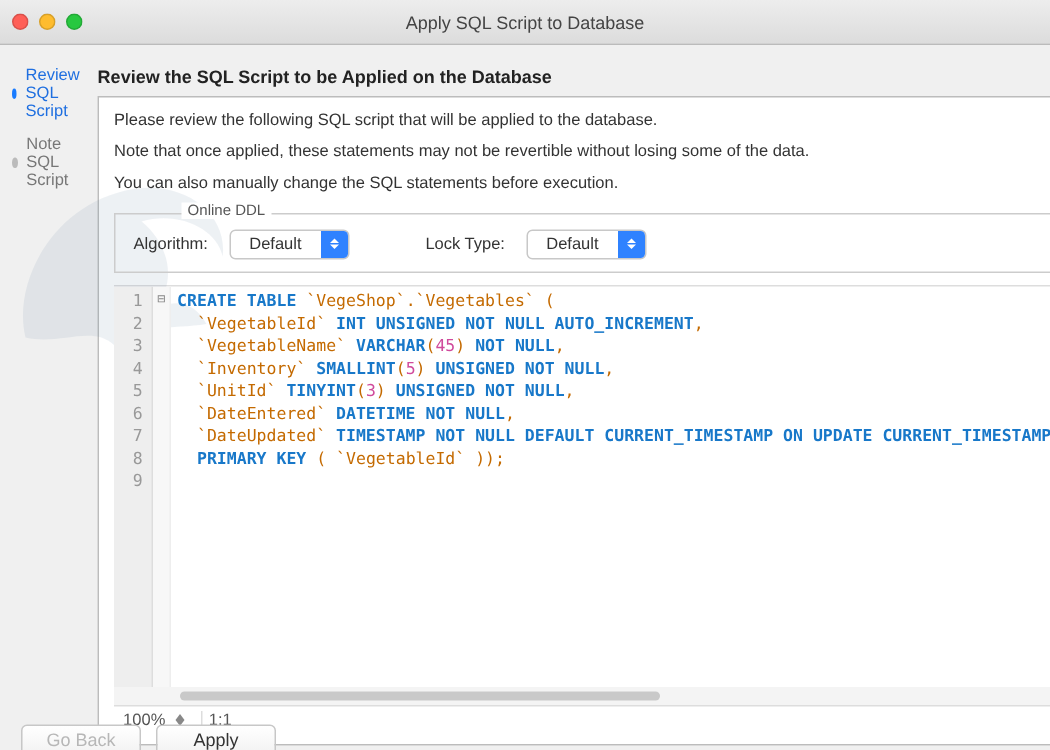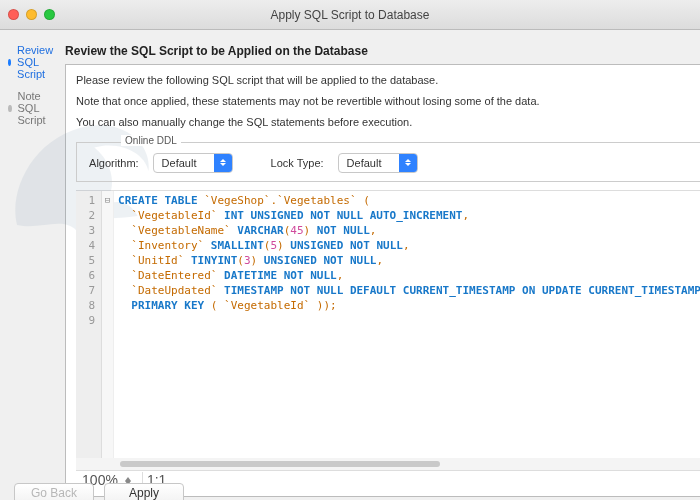--- a/index.html
+++ b/index.html
@@ -128,20 +128,21 @@
     height: 20px;
     background: #fff;
     border: 1px solid #c8c8c8;
     border-radius: 4px;
     overflow: hidden;
     font-size: 11px;
   }
   .mac-select .sel-val {
     padding: 0 8px;
     min-width: 60px;
+    text-align: center;
   }
   .mac-select .sel-btn {
     width: 18px;
     align-self: stretch;
     background: #2f82ff;
     display: flex;
     flex-direction: column;
     align-items: center;
     justify-content: center;
     gap: 1px;
@@ -209,22 +210,22 @@
   .hscroll .thumb {
     height: 6px;
     width: 320px;
     margin-left: 44px;
     background: #c9c9c9;
     border-radius: 3px;
   }
   .editor-status {
     border-top: 1px solid #ddd;
     display: flex;
-    align-items: flex-end;
-    font-size: 14px;
+    align-items: center;
+    font-size: 11px;
     color: #555;
     height: 18px;
   }
   .editor-status .zoom {
     padding: 0 4px 0 6px;
   }
   .editor-status .stepper {
     width: 12px;height:14px;display:flex;flex-direction:column;margin-right:8px;
   }
   .editor-status .stepper div {
@@ -294,21 +295,21 @@
         <div class="ddl-group">
           <div class="ddl-legend">Online DDL</div>
           <span>Algorithm:</span>
           <div class="mac-select">
             <span class="sel-val">Default</span>
             <span class="sel-btn">
                 <span class="arrow-up"></span>
                 <span class="arrow-down"></span>
               </span>
           </div>
-          <span style="margin-left:24px">Lock Type:</span>
+          <span style="margin-left:37px">Lock Type:</span>
           <div class="mac-select">
             <span class="sel-val">Default</span>
             <span class="sel-btn">
                 <span class="arrow-up"></span>
                 <span class="arrow-down"></span>
               </span>
           </div>
         </div>
 
         <div class="editor-wrap">

